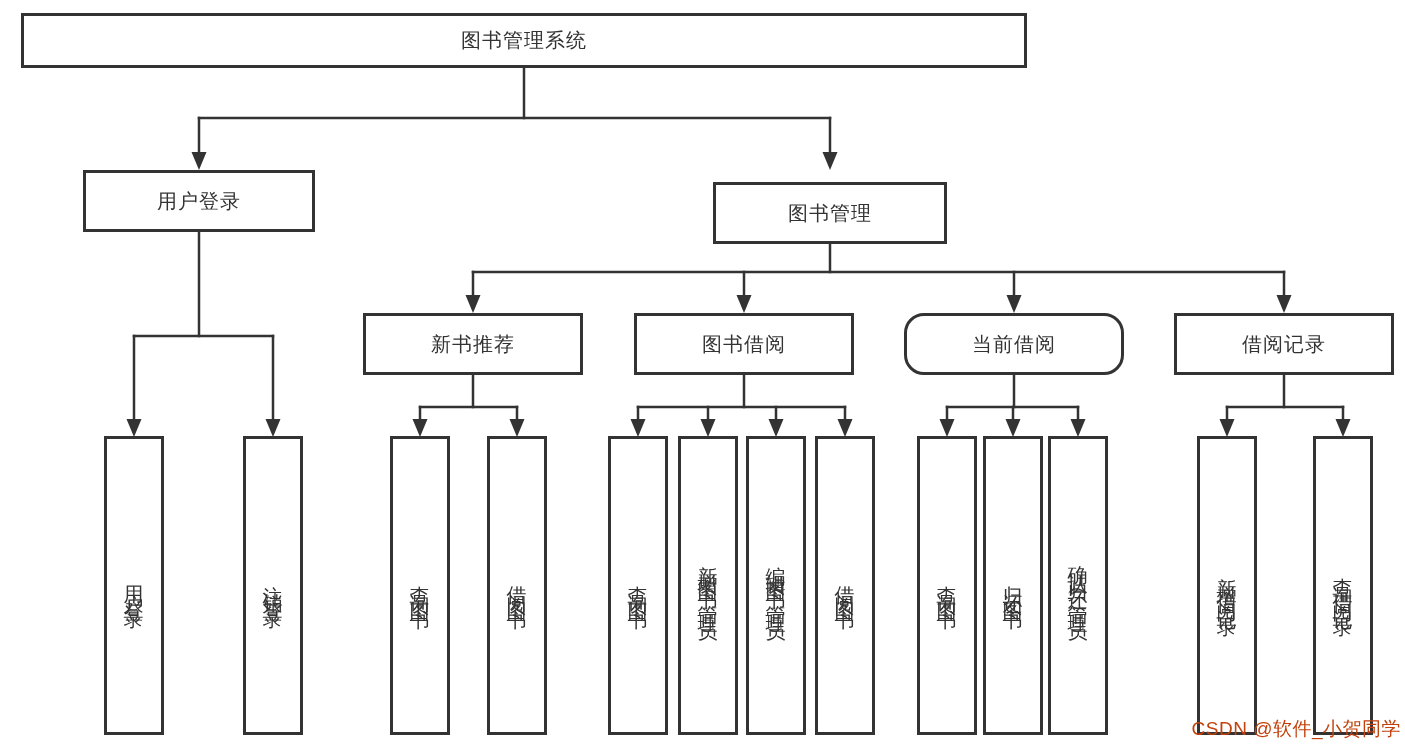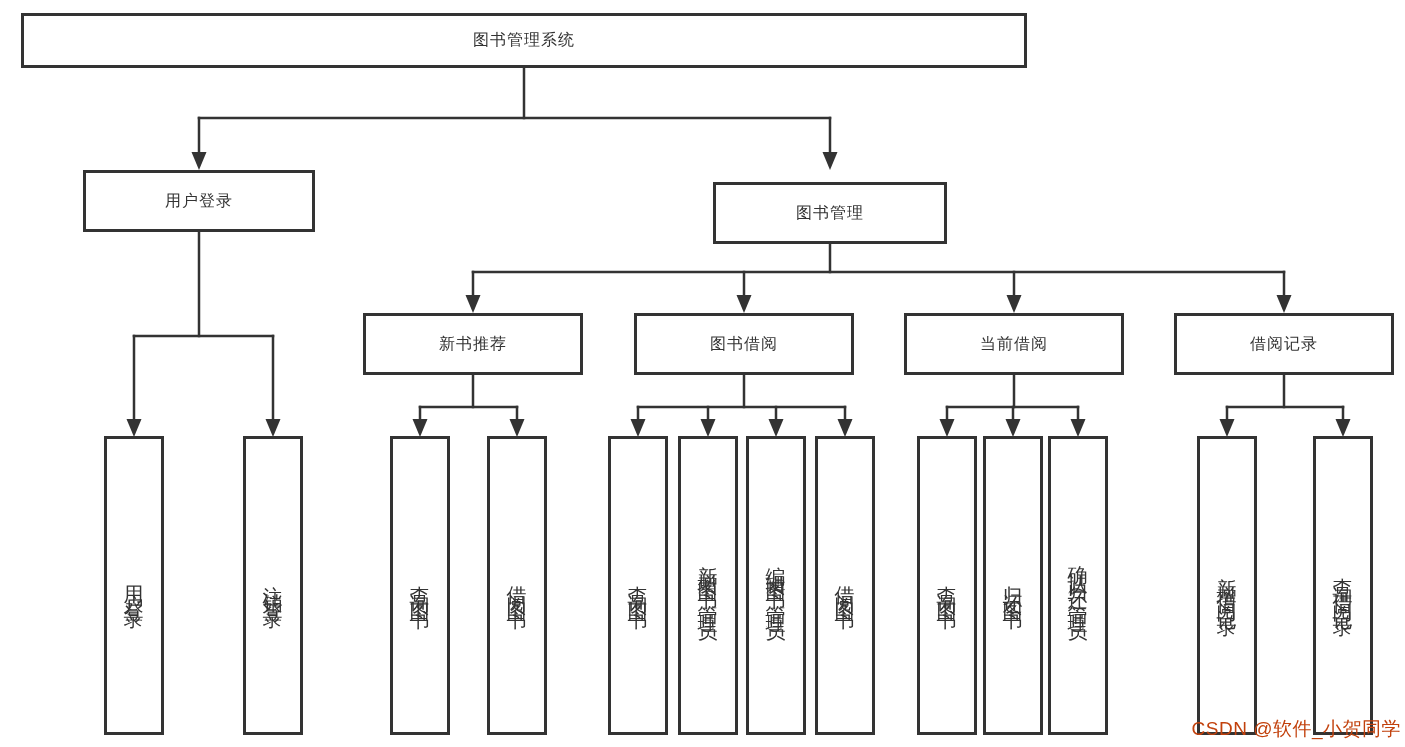--- a/index.html
+++ b/index.html
@@ -24,21 +24,21 @@
   }
   #connectors polygon { fill: #333333; }
   .hbox {
     position: absolute;
     box-sizing: border-box;
     border: 3px solid #333333;
     background: #ffffff;
     display: flex;
     align-items: center;
     justify-content: center;
-    font-size: 16px;
+    font-size: 20px;
     color: #333333;
     letter-spacing: 1px;
     z-index: 2;
   }
   .vbox {
     position: absolute;
     box-sizing: border-box;
     border: 3px solid #333333;
     background: #ffffff;
     width: 60px;
@@ -152,21 +152,21 @@
   <div class="hbox" style="left:713px; top:182px; width:234px; height:62px;align-items:center;">
     <span>图书管理</span>
   </div>
 
   <div class="hbox" style="left:363px; top:313px; width:220px; height:62px;">
     <span>新书推荐</span>
   </div>
   <div class="hbox" style="left:634px; top:313px; width:220px; height:62px;text-align:right;">
     <span>图书借阅</span>
   </div>
-  <div class="hbox" style="left:904px; top:313px; width:220px; height:62px;">
+  <div class="hbox" style="left:904px; top:313px; width:220px; height:62px;border-radius:20px;">
     <span>当前借阅</span>
   </div>
   <div class="hbox" style="left:1174px; top:313px; width:220px; height:62px;">
     <span>借阅记录</span>
   </div>
 
   <div class="vbox" style="left:104px;">
     <span class="vtext">用户登录</span>
   </div>
   <div class="vbox" style="left:243px;">

